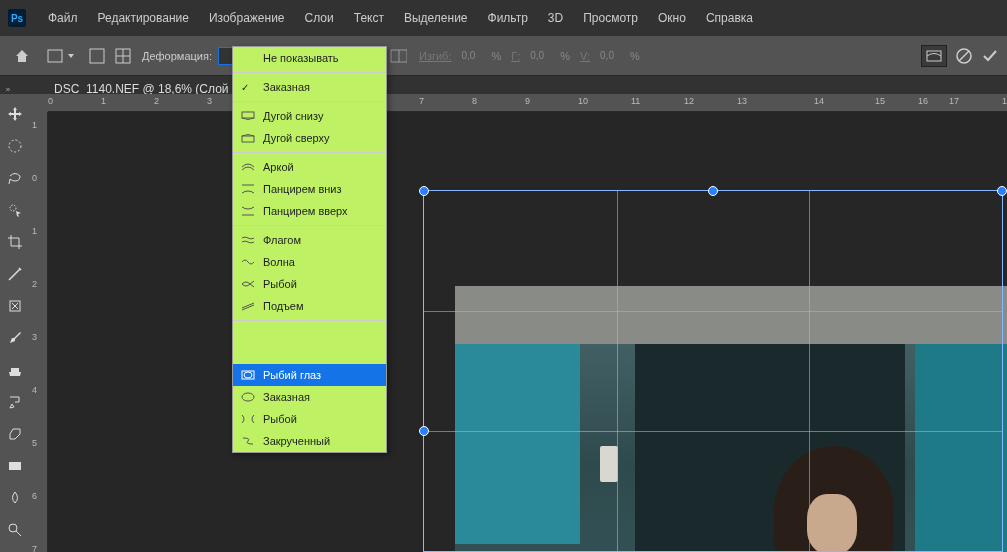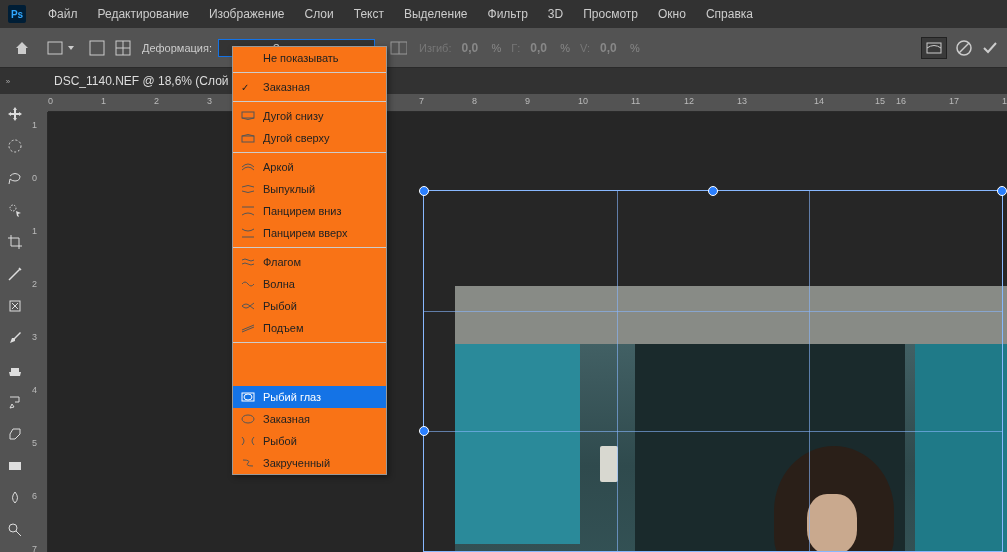--- a/index.html
+++ b/index.html
@@ -1,34 +1,34 @@
 <!DOCTYPE html>
 <html><head>
 <meta charset="utf-8">
 <style>
 * { margin: 0; padding: 0; box-sizing: border-box; font-family: -apple-system, "Segoe UI", Tahoma, sans-serif; }
 body { background: #323232; color: #ccc; width: 1007px; height: 552px; overflow: hidden; position: relative; }
 
 
-.menubar { height: 28px; background: #323232; display: flex; align-items: center; padding: 0 8px; font-size: 12px; }
+.menubar { height: 36px; background: #323232; display: flex; align-items: center; padding: 0 8px; font-size: 12px; }
 .ps-logo { width: 18px; height: 18px; background: #001e36; color: #31a8ff; display: flex; align-items: center; justify-content: center; font-weight: bold; font-size: 10px; border-radius: 2px; margin-right: 12px; }
 .menubar .menu-item { padding: 0 10px; cursor: default; }
 
 
 .optionsbar { height: 40px; background: #535353; display: flex; align-items: center; padding: 0 8px; font-size: 11px; border-bottom: 1px solid #2a2a2a; }
 .home-btn { width: 28px; height: 28px; display: flex; align-items: center; justify-content: center; }
 .tool-preset { width: 40px; height: 24px; display: flex; align-items: center; justify-content: center; margin: 0 4px; }
 .opt-ico { width: 18px; height: 18px; margin: 0 4px; display: flex; align-items: center; justify-content: center; }
 .opt-label { color: #ccc; margin: 0 6px; }
 .dropdown-box { width: 157px; height: 18px; background: #454545; border: 1px solid #1f1f1f; color: #ddd; display: flex; align-items: center; padding: 0 6px; font-size: 11px; position: relative; justify-content: center; }
 .dropdown-box.open { border: 1px solid #1473e6; background: #333; }
 .dropdown-arrow { position: absolute; right: 4px; font-size: 8px; }
-.opt-input { width: 34px; height: 18px; color: #888; font-size: 12px; display: flex; align-items: center; padding: 0 4px; font-weight: bold; }
+.opt-input { width: 34px; height: 18px; color: #888; font-size: 10px; display: flex; align-items: center; padding: 0 4px; }
 .opt-unit { color: #888; margin: 0 4px 0 0; }
-.opt-disabled { color: #777; }
+.opt-disabled { color: #777; text-decoration: underline; }
 .optionsbar-right { margin-left: auto; display: flex; align-items: center; gap: 8px; }
 .warp-btn { width: 26px; height: 22px; background: #3a3a3a; border: 1px solid #222; display: flex; align-items: center; justify-content: center; }
 
 
 .tabbar { height: 26px; background: #323232; display: flex; align-items: flex-end; padding-left: 44px; font-size: 12px; position: relative; }
 .expand-btn { position: absolute; left: 0; top: 0; width: 16px; height: 26px; display: flex; align-items: center; justify-content: center; font-size: 8px; color: #aaa; }
 .doc-tab { height: 26px; padding: 0 10px; display: flex; align-items: center; color: #ddd; }
 
 
 .toolbar { position: absolute; left: 0; top: 94px; width: 30px; background: #535353; display: flex; flex-direction: column; align-items: center; padding-top: 4px; }
@@ -54,21 +54,21 @@
 .figure .hair { width: 120px; height: 130px; background: #2a1f18; border-radius: 50% 50% 30% 30%; margin: 0 auto; }
 .figure .face { width: 50px; height: 60px; background: #c9a98e; border-radius: 40%; position: absolute; top: 48px; left: 58px; }
 
 
 .transform-box { position: absolute; border: 1px solid #88b8ff; pointer-events: none; }
 .transform-box .grid-v { position: absolute; top: 0; bottom: 0; width: 1px; background: rgba(136,184,255,0.6); }
 .transform-box .grid-h { position: absolute; left: 0; right: 0; height: 1px; background: rgba(136,184,255,0.6); }
 .handle { position: absolute; width: 10px; height: 10px; background: #2a7fff; border: 1px solid #fff; border-radius: 50%; }
 
 
-.dropdown-menu { position: absolute; left: 232px; top: 46px; width: 155px; background: #f97316; border: 1px solid #999; box-shadow: 2px 2px 6px rgba(0,0,0,0.4); font-size: 11px; color: #222; z-index: 100; }
+.dropdown-menu { position: absolute; left: 232px; top: 46px; width: 155px; background: #bef264; border: 1px solid #999; box-shadow: 2px 2px 6px rgba(0,0,0,0.4); font-size: 11px; color: #222; z-index: 100; }
 .dropdown-menu .dm-item { height: 22px; display: flex; align-items: center; padding-left: 30px; position: relative; }
 .dropdown-menu .dm-item.hover { background: #1473e6; color: #fff; margin-top: 43px; }
 .dropdown-menu .dm-sep { height: 1px; background: #ccc; margin: 3px 0; }
 .dropdown-menu .dm-check { position: absolute; left: 8px; font-size: 10px; }
 .dropdown-menu .dm-ico { position: absolute; left: 8px; width: 14px; height: 12px; display: flex; align-items: center; justify-content: center; }
 
 svg { display: block; }
 </style>
 </head>
 <body>
@@ -250,21 +250,21 @@
       <div class="ruler-tick top" style="left: 336px;">6</div>
       <div class="ruler-tick top" style="left: 389px;">7</div>
       <div class="ruler-tick top" style="left: 442px;">8</div>
       <div class="ruler-tick top" style="left: 495px;">9</div>
       <div class="ruler-tick top" style="left: 548px;">10</div>
       <div class="ruler-tick top" style="left: 601px;">11</div>
       <div class="ruler-tick top" style="left: 654px;">12</div>
       <div class="ruler-tick top" style="left: 707px;">13</div>
       <div class="ruler-tick top" style="left: 760px; margin-left: 24px;">14</div>
       <div class="ruler-tick top" style="left: 813px; margin-left: 32px;">15</div>
-      <div class="ruler-tick top" style="left: 866px;">16</div>
+      <div class="ruler-tick top" style="left: 888px;">16</div>
       <div class="ruler-tick top" style="left: 919px; text-align: right;">17</div>
       <div class="ruler-tick top" style="left: 972px;">18</div>
     </div>
   <div class="ruler-left">
       <div class="ruler-tick left" style="top: 8px;">1</div>
       <div class="ruler-tick left" style="top: 61px;">0</div>
       <div class="ruler-tick left" style="top: 114px;">1</div>
       <div class="ruler-tick left" style="top: 167px;">2</div>
       <div class="ruler-tick left" style="top: 220px;">3</div>
       <div class="ruler-tick left" style="top: 273px;">4</div>
@@ -332,28 +332,20 @@
       <span class="dm-ico">
         <svg width="14" height="10">
           <path d="M1 8 Q7 2 13 8 M1 5 Q7 -1 13 5" fill="none" stroke="#555"></path>
         </svg>
       </span>
       <span>Аркой</span>
     </div>
   <div class="dm-item">
       <span class="dm-ico">
         <svg width="14" height="10">
-          <path d="M1 3 Q7 0 13 3 M1 7 Q7 10 13 7" fill="none" stroke="#555"></path>
-        </svg>
-      </span>
-      <span>Выпуклый</span>
-    </div>
-  <div class="dm-item">
-      <span class="dm-ico">
-        <svg width="14" height="10">
           <path d="M1 1 L13 1 M1 9 Q7 5 13 9" fill="none" stroke="#555"></path>
         </svg>
       </span>
       <span>Панцирем вниз</span>
     </div>
   <div class="dm-item">
       <span class="dm-ico">
         <svg width="14" height="10">
           <path d="M1 1 Q7 5 13 1 M1 9 L13 9" fill="none" stroke="#555"></path>
         </svg>

